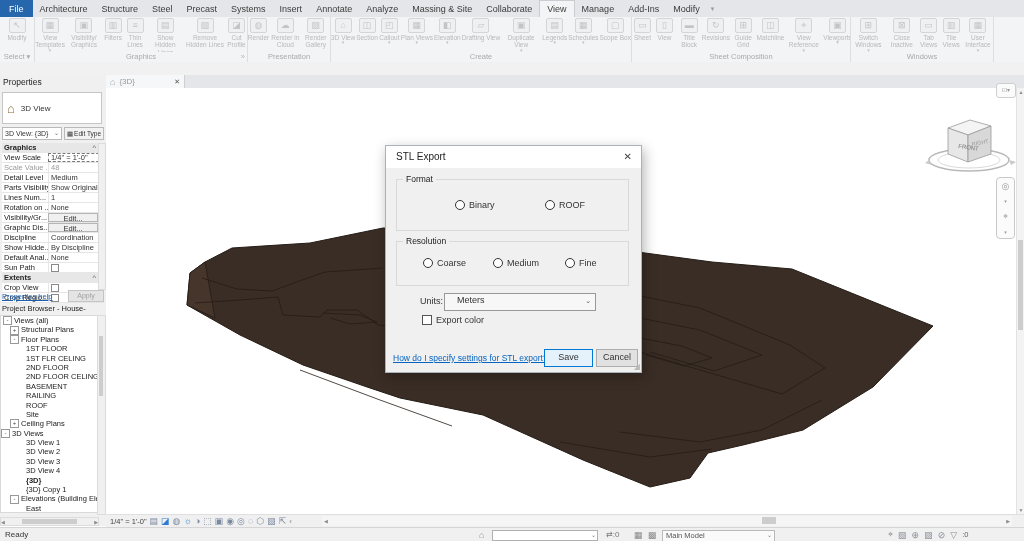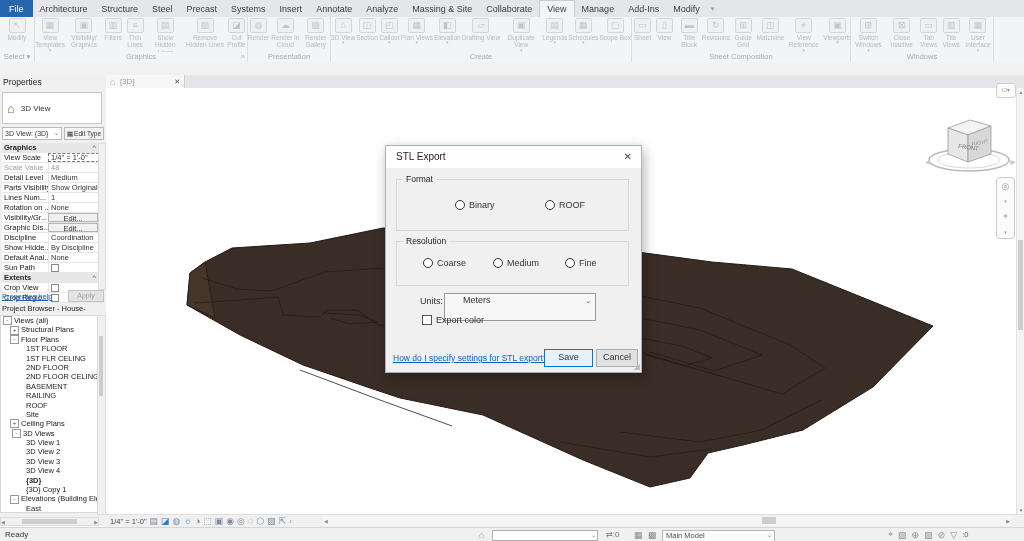--- a/index.html
+++ b/index.html
@@ -129,22 +129,22 @@
   #dlg-title{position:absolute;left:0;top:0;width:100%;height:22px;background:#fff;line-height:22px;}
   #dlg-title .txt{margin-left:10px;font-size:10px;color:#222;}
   #dlg-close{position:absolute;right:9px;top:0;color:#444;font-size:10px;line-height:22px;}
   .grp{position:absolute;border:1px solid #d9d9d9;}
   .grp-label{position:absolute;left:6px;top:-6px;background:#f0f0f0;padding:0 3px;font-size:8.5px;color:#222;}
   #grp-format{left:10px;top:33px;width:231px;height:50px;}
   #grp-resolution{left:10px;top:95px;width:231px;height:43px;}
   .radio-opt{position:absolute;display:flex;align-items:flex-end;gap:4px;}
   .radio{width:8px;height:8px;border:1px solid #333;border-radius:50%;background:#fff;position:relative;flex:none;}
   #units-label{position:absolute;left:34px;top:150px;}
-  #units-combo{position:absolute;left:58px;top:147px;width:152px;height:28px;background:#f7f7f7;
-               border:1px solid #999;line-height:13px;padding-left:18px;box-sizing:border-box;}
+  #units-combo{position:absolute;left:58px;top:147px;width:152px;height:18px;background:#f7f7f7;
+               border:1px solid #999;line-height:13px;padding-left:12px;box-sizing:border-box;}
   #units-combo .cv{position:absolute;right:4px;top:0;font-size:7px;color:#555;}
   #export-color{position:absolute;left:36px;top:169px;display:flex;align-items:center;gap:4px;}
   #export-color .chk{width:8px;height:8px;border:1px solid #555;background:#fff;flex:none;}
   #dlg-link{position:absolute;left:7px;top:207px;color:#0563c1;text-decoration:underline;font-size:8.5px;}
   #save-btn{position:absolute;left:158px;top:203px;width:47px;height:16px;background:#e5f1fb;
             border:1px solid #0078d7;font-size:9px;text-align:center;line-height:15px;}
   #cancel-btn{position:absolute;left:210px;top:203px;width:40px;height:16px;background:#e1e1e1;
               border:1px solid #adadad;font-size:9px;text-align:center;line-height:15px;}
   #dlg-grip{position:absolute;right:1px;bottom:1px;color:#b9b9b9;font-size:8px;}
 </style>
@@ -500,21 +500,21 @@
           <span class="tlabel">ROOF</span>
         </div>
         <div class="titem" style="padding-left: 16px;">
           <span class="tree-glyph"></span>
           <span class="tlabel">Site</span>
         </div>
         <div class="titem" style="padding-left: 9px;">
           <span class="tree-glyph">+</span>
           <span class="tlabel">Ceiling Plans</span>
         </div>
-        <div class="titem" style="padding-left: 11px;">
+        <div class="titem" style="padding-left: 0;">
           <span class="tree-glyph">-</span>
           <span class="tlabel">3D Views</span>
         </div>
         <div class="titem" style="padding-left: 16px;">
           <span class="tree-glyph"></span>
           <span class="tlabel">3D View 1</span>
         </div>
         <div class="titem" style="padding-left: 16px;">
           <span class="tree-glyph"></span>
           <span class="tlabel">3D View 2</span>

